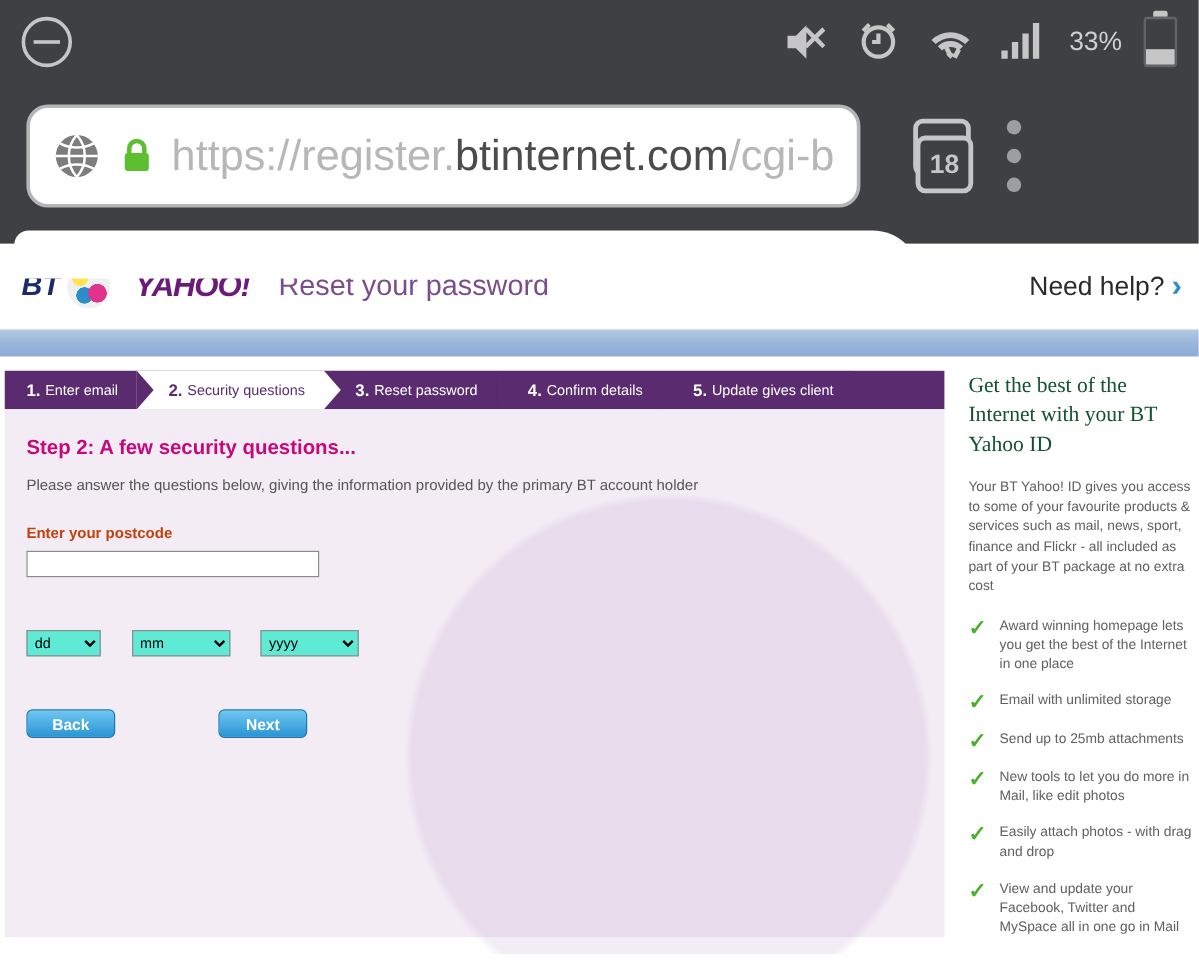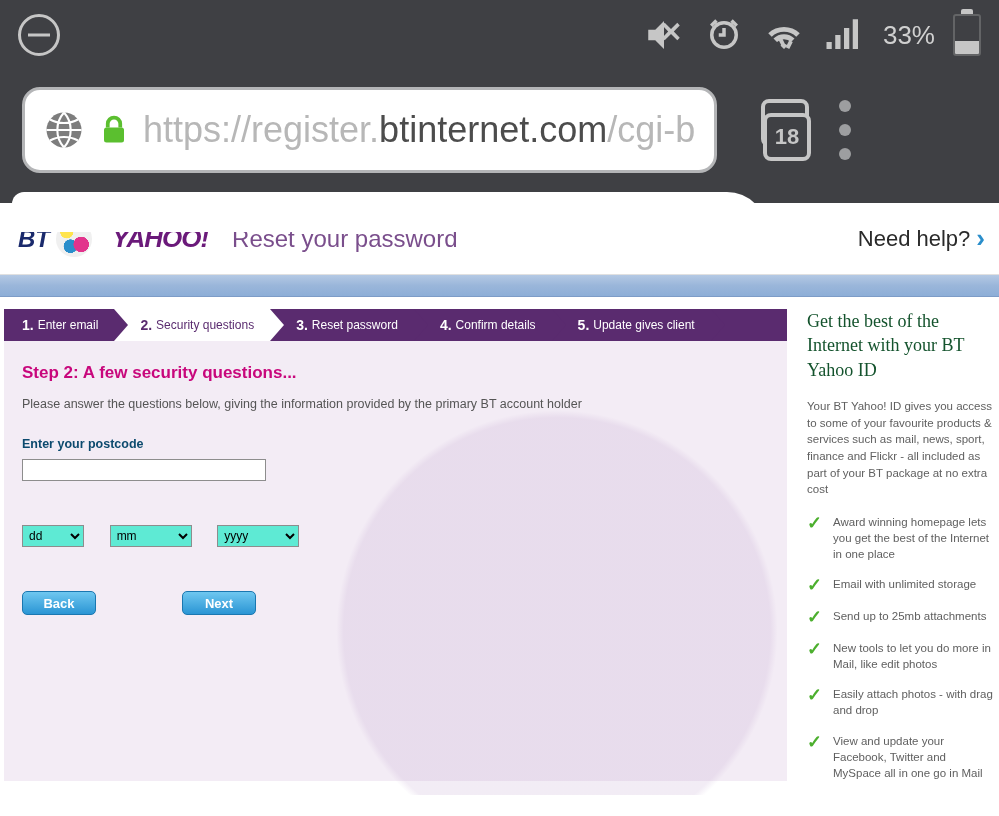--- a/index.html
+++ b/index.html
@@ -7,21 +7,21 @@
 
   
   .chrome { background: #3f4044; height: 203px; position: relative; color: #e0e0e0; }
   .status-bar { display: flex; align-items: center; height: 70px; padding: 0 18px; }
   .status-left { flex: 0 0 auto; }
   .status-right { margin-left: auto; display: flex; align-items: center; gap: 18px; }
   .dnd { width: 42px; height: 42px; border: 3px solid #c6c6c6; border-radius: 50%; position: relative; }
   .dnd:after { content:""; position:absolute; left:7px; right:7px; top:50%; height:3px; background:#c6c6c6; transform:translateY(-50%); }
   .ico { fill:#c6c6c6; }
   .clock { font-size: 46px; font-weight: 300; color: #e8e8e8; letter-spacing: 1px; }
-  .pct { font-size: 26px; color: #d0d0d0; }
+  .pct { font-size: 22px; color: #d0d0d0; }
   .batt { width: 28px; height: 42px; position: relative; }
   .batt .cap { width:12px;height:5px;background:#c6c6c6;position:absolute;top:-5px;left:8px;border-radius:2px 2px 0 0;}
   .batt .body { width:100%;height:100%;border:2px solid #636466;border-radius:3px;position:relative;overflow:hidden;}
   .batt .fill { position:absolute;left:0;right:0;bottom:0;height:35%;background:#c6c6c6;}
 
   .url-row { display:flex; align-items:center; padding: 0 18px 0 22px; height:120px; gap: 30px; }
   .url-bar-wrap { flex: 0 0 695px; position: relative; }
   .url-bar-tab-bg { position:absolute; left:-10px; right:-50px; top:105px; height:40px; background:#fff; border-radius: 18px 60px 0 0; }
   .url-bar { height: 86px; background:#fff; border:3px solid #b4b5b7; border-radius:18px; display:flex; align-items:center; padding:4px 18px; font-size:36px; position:relative; z-index:2; }
   .globe { width:42px;height:42px;flex:0 0 42px; }
@@ -60,21 +60,21 @@
   .step:after { content:""; position:absolute; right:-14px; top:0; width:0;height:0;
     border-top:16px solid transparent;border-bottom:16px solid transparent;border-left:14px solid #5a2b6f; z-index:2;}
   .step.active:after { border-left-color:#fff; }
   .step1 { padding-left:18px; }
 
   .form-area { background: #f3ecf5; padding: 22px 18px 30px; position:relative; min-height:440px;}
   .form-area:before { content:""; position:absolute; right:-30px; top:30px; width:520px;height:520px; border-radius:50%; background: radial-gradient(circle, rgba(183,150,199,.18) 0 58%, transparent 60%); }
   .step-title { color:#c8077c; font-size:17px; font-weight:bold; margin-bottom:14px; }
   .intro { color:#555; font-size:12.5px; margin-bottom:26px; }
   .fld { margin-bottom:44px; position:relative; }
-  .fld label { display:block; font-size:12.5px; font-weight:bold; color:#0c4a6e; margin-bottom:8px;}
+  .fld label { display:block; font-size:12.5px; font-weight:bold; color:#c2410c; margin-bottom:8px;}
   .txt-in { width:244px; height:22px; border:1px solid #8d8d8d; background:#fff; font-size:13px; padding:0 4px;}
   .sel { height:22px; border:1px solid #8d8d8d; background:#5eead4; font-size:12px; padding:0 2px;}
   .sel.dd { width:62px;} .sel.mm { width:82px; margin-left:22px;} .sel.yy { width:82px; margin-left:22px;}
   .btns { display:flex; gap:86px; }
   .btn { width:74px; height:24px; border-radius:5px; font-size:13px; font-weight:bold; color:#fff; border:none; cursor:pointer;
          background: linear-gradient(#6fc7f0,#2a95d4); border:1px solid #1a77b0; }
 
   
   .side h3 { font-size:18px; color:#14532d; font-weight:normal; line-height:1.35; margin-bottom:16px;font-family:Liberation Serif, serif;}
   .side .blurb { font-size:11.5px; color:#606060; line-height:1.45; margin-bottom:16px;}

